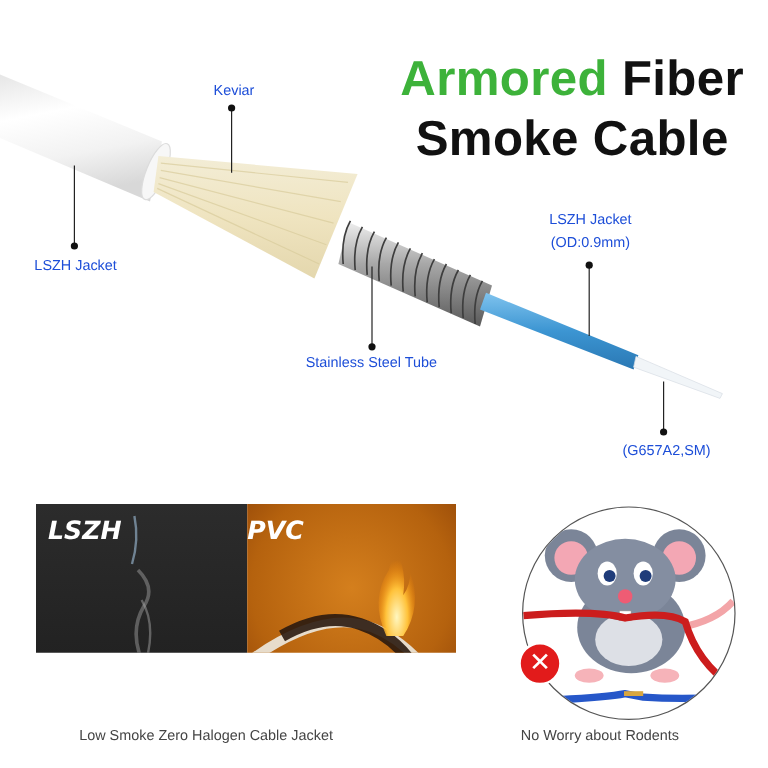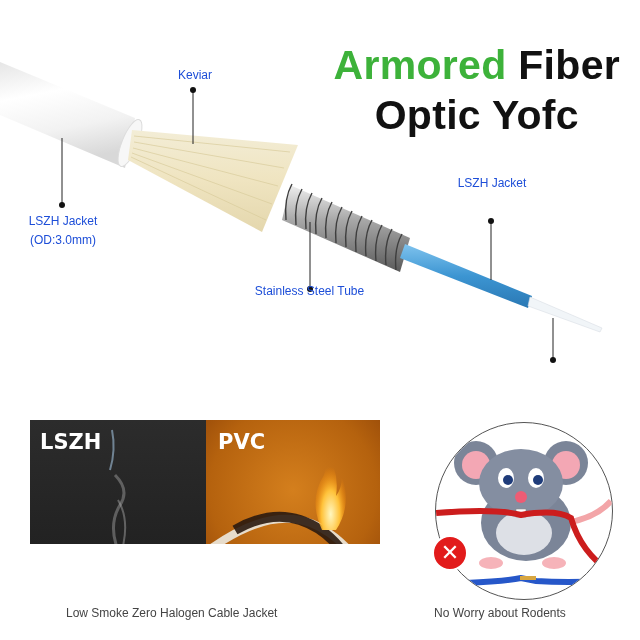--- a/index.html
+++ b/index.html
@@ -2,30 +2,30 @@
 <html><head>
 <meta charset="utf-8">
 <style>
   html,body{margin:0;padding:0;background:#ffffff;}
   body{width:640px;height:640px;position:relative;overflow:hidden;font-family:"Liberation Sans",sans-serif;}
   .abs{position:absolute;}
   .title{position:absolute;right:20px;top:24px;text-align:center;font-family:"Liberation Sans",sans-serif;font-weight:bold;font-size:41px;line-height:50px;color:#111;letter-spacing:0.3px;margin-top:16px;}
   .title .green{color:#3db23a;}
   .label{position:absolute;font-size:12px;line-height:19px;color:#1d4ed8;text-align:center;white-space:nowrap;}
   .caption{position:absolute;font-size:12px;color:#444;white-space:nowrap;}
-  .panel{position:absolute;left:30px;top:420px;width:350px;height:124px;overflow:hidden;}
+  .panel{position:absolute;left:30px;top:420px;width:350px;height:124px;overflow:hidden;font-style:italic;}
   .panel-text{position:absolute;top:10px;font-weight:bold;font-size:21px;color:#fff;font-family:"DejaVu Sans",sans-serif;}
   .rodent{position:absolute;left:435px;top:422px;width:176px;height:176px;border-radius:50%;border:1.5px solid #555;background:#fff;overflow:hidden;}
 </style>
 </head>
 <body>
 
 <div class="title">
   <div><span class="green">Armored</span> <span>Fiber</span></div>
-  <div>Optic Yofc</div>
+  <div>Smoke Cable</div>
 </div>
 
 <svg class="abs" style="left:0;top:0" width="640" height="400">
   <defs>
     <linearGradient id="jacketG" x1="0" y1="0" x2="0.25" y2="1">
       <stop offset="0" stop-color="#e6e6e6"></stop>
       <stop offset="0.35" stop-color="#ffffff"></stop>
       <stop offset="0.7" stop-color="#f2f2f2"></stop>
       <stop offset="1" stop-color="#d8d8d8"></stop>
     </linearGradient>
@@ -98,29 +98,30 @@
     <circle cx="310" cy="289" r="3"></circle>
     <circle cx="553" cy="360" r="3"></circle>
   </g>
 </svg>
 
 <div class="label" style="left:170px;top:66px;width:50px;">
   <div>Keviar</div>
 </div>
 <div class="label" style="left:8px;top:212px;width:110px;">
   <div>LSZH Jacket</div>
-  <div>(OD:3.0mm)</div>
 </div>
 <div class="label" style="left:437px;top:174px;width:110px;">
   <div>LSZH Jacket</div>
+  <div>(OD:0.9mm)</div>
 </div>
-<div class="label" style="left:232px;top:282px;width:155px;">
+<div class="label" style="left:232px;top:293px;width:155px;">
   <div>Stainless Steel Tube</div>
 </div>
 <div class="label" style="left:488px;top:366px;width:135px;">
+  <div>(G657A2,SM)</div>
 </div>
 
 <div class="panel">
   <svg width="350" height="175" style="position:absolute;left:0;top:0">
     <defs>
       <linearGradient id="darkBg" x1="0" y1="0" x2="0" y2="1">
         <stop offset="0" stop-color="#2c2c2c"></stop>
           <stop offset="1" stop-color="#1e1e1e"></stop>
       </linearGradient>
       <radialGradient id="orangeBg" cx="0.5" cy="0.4" r="0.8">
@@ -143,21 +144,21 @@
 
     <path d="M0,139 Q88,137 176,132" stroke="#e8e4dc" stroke-width="7" fill="none"></path>
     <rect x="80" y="132" width="18" height="8" fill="#6b3a1a" opacity="0.85"></rect>
 
     <path d="M176,132 Q230,92 270,100 Q310,108 350,170" stroke="#e7dccb" stroke-width="8" fill="none"></path>
     <path d="M205,110 Q240,90 270,100 Q300,110 318,140" stroke="#2a1a10" stroke-width="10" fill="none" opacity="0.9"></path>
 
     <path d="M292,110 q-14,-30 2,-55 q4,-12 0,-24 q16,18 12,45 q6,-8 6,-20 q10,30 -6,54z" fill="url(#flameG)"></path>
   </svg>
   <div class="panel-text" style="left:10px;">LSZH</div>
-  <div class="panel-text" style="left:188px;">PVC</div>
+  <div class="panel-text" style="left:176px;">PVC</div>
 </div>
 <div class="caption" style="left:66px;top:606px;">Low Smoke Zero Halogen Cable Jacket</div>
 
 <div class="rodent">
   <svg width="176" height="176">
 
     <path d="M130,100 q30,-5 45,-22" stroke="#f3a5a8" stroke-width="6" fill="none"></path>
 
     <ellipse cx="90" cy="100" rx="45" ry="38" fill="#7b8598"></ellipse>
     <ellipse cx="88" cy="110" rx="28" ry="22" fill="#dde0e6"></ellipse>

